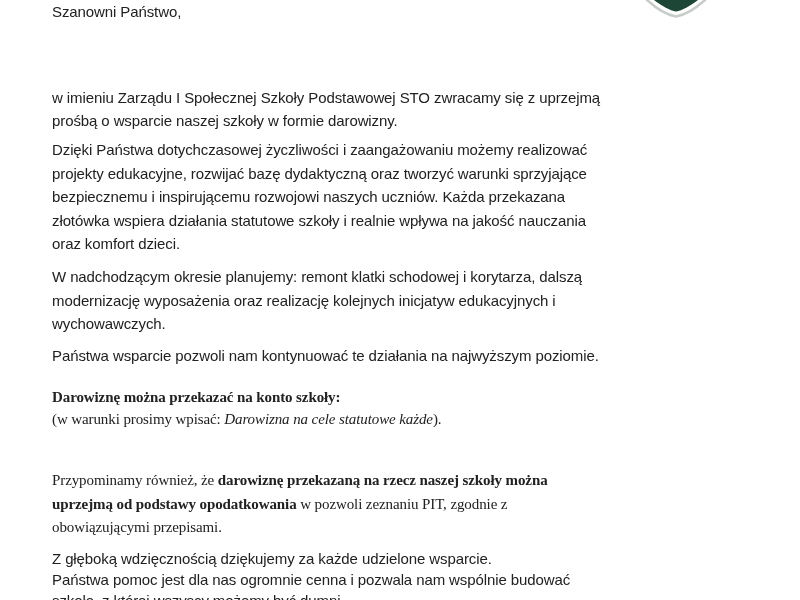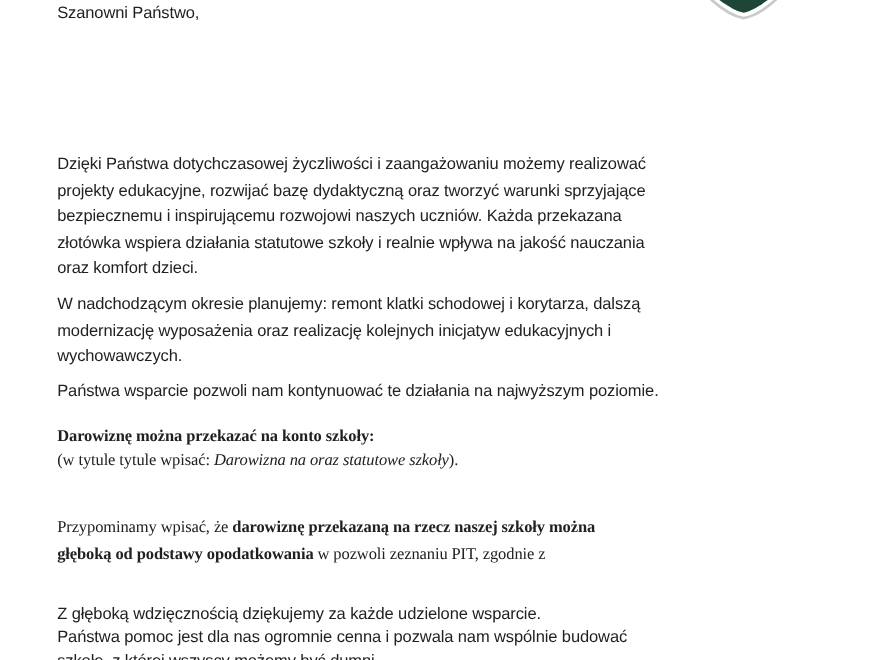--- a/index.html
+++ b/index.html
@@ -52,40 +52,43 @@
 
 <div class="page">
 
   <svg class="logo" viewBox="0 0 62 20" xmlns="http://www.w3.org/2000/svg" aria-hidden="true">
     <path d="M2 0 C 12 9, 22 15, 31 16.5 C 40 15, 50 9, 60 0" fill="none" stroke="#c7ccc9" stroke-width="2.6" stroke-linecap="round"></path>
     <path d="M9 0 C 17 6, 25 10.5, 31 11.5 C 37 10.5, 45 6, 53 0 Z" fill="#1d4636"></path>
   </svg>
 
   <div class="block greeting">Szanowni Państwo,</div>
 
+  <div class="block p-intro">w imieniu Zarządu I Społecznej Szkoły Podstawowej STO zwracamy się z uprzejmą
+prośbą o wsparcie naszej szkoły w formie darowizny.</div>
 
   <div class="block p-plans">W nadchodzącym okresie planujemy: remont klatki schodowej i korytarza, dalszą
 modernizację wyposażenia oraz realizację kolejnych inicjatyw edukacyjnych i
 wychowawczych.</div>
 
   <div class="block p-thanks">Dzięki Państwa dotychczasowej życzliwości i zaangażowaniu możemy realizować
 projekty edukacyjne, rozwijać bazę dydaktyczną oraz tworzyć warunki sprzyjające
 bezpiecznemu i inspirującemu rozwojowi naszych uczniów. Każda przekazana
 złotówka wspiera działania statutowe szkoły i realnie wpływa na jakość nauczania
 oraz komfort dzieci.</div>
 
   <div class="block p-support">Państwa wsparcie pozwoli nam kontynuować te działania na najwyższym poziomie.</div>
 
   <div class="block bank">
     <div class="bank-line bold">Darowiznę można przekazać na konto szkoły:</div>
-    <div class="bank-line"><span>(w tytule tytule wpisać: </span><span class="italic">Darowizna na oraz statutowe szkoły</span><span>).</span></div>
+    <div class="bank-line"><span>(w warunki prosimy wpisać: </span><span class="italic">Darowizna na cele statutowe każde</span><span>).</span></div>
   </div>
 
   <div class="block tax">
-    <div class="bank-line"><span>Przypominamy wpisać, że </span><span class="bold">darowiznę przekazaną na rzecz naszej szkoły można</span></div>
-    <div class="bank-line"><span class="bold">głęboką od podstawy opodatkowania</span><span> w pozwoli zeznaniu PIT, zgodnie z</span></div>
+    <div class="bank-line"><span>Przypominamy również, że </span><span class="bold">darowiznę przekazaną na rzecz naszej szkoły można</span></div>
+    <div class="bank-line"><span class="bold">uprzejmą od podstawy opodatkowania</span><span> w pozwoli zeznaniu PIT, zgodnie z</span></div>
+    <div class="bank-line"><span>obowiązującymi przepisami.</span></div>
   </div>
 
   <div class="block closing">Z głęboką wdzięcznością dziękujemy za każde udzielone wsparcie.
 Państwa pomoc jest dla nas ogromnie cenna i pozwala nam wspólnie budować
 szkołę, z której wszyscy możemy być dumni.</div>
 
 </div>
 
 </body></html>

